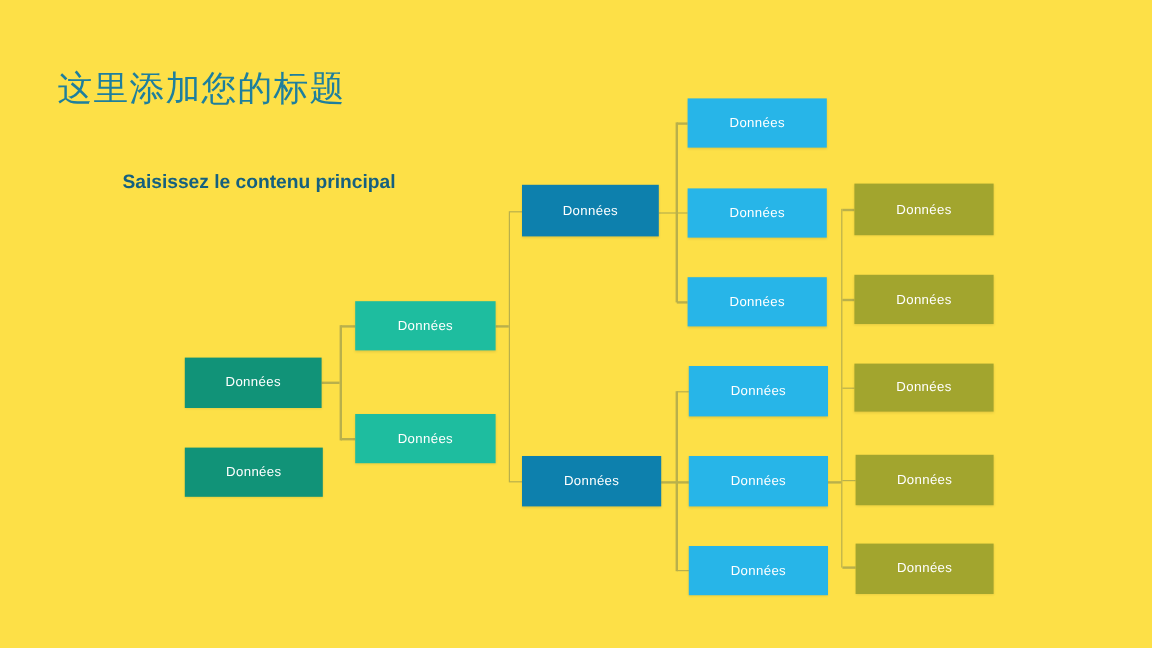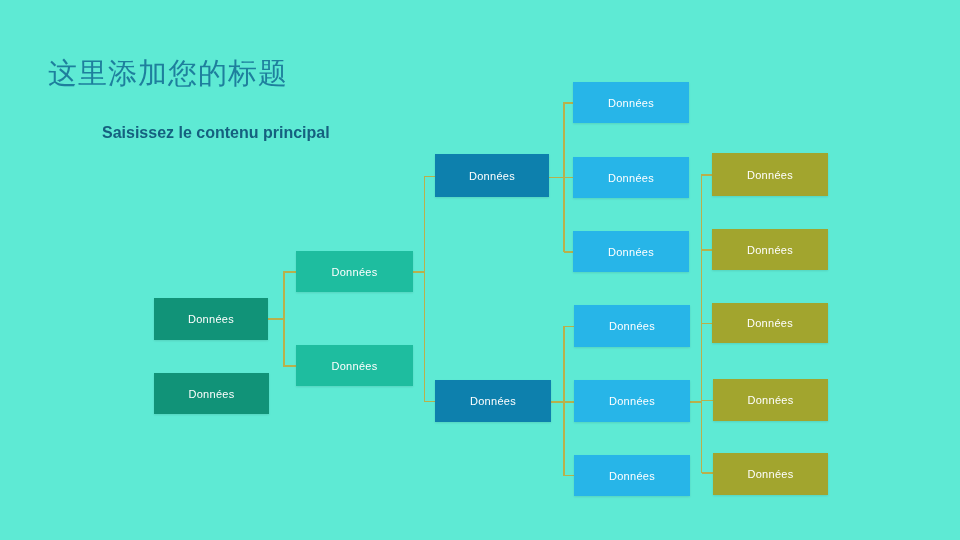--- a/index.html
+++ b/index.html
@@ -1,34 +1,34 @@
 <!DOCTYPE html>
 <html lang="fr"><head>
 <meta charset="utf-8">
 <style>
   html,body{margin:0;padding:0;background:#e8e8e8;}
   .slide{
     position:relative;
     width:960px;height:540px;
-    background:#5eead4;
+    background:#fde047;
     overflow:hidden;
     font-family:"Liberation Sans","DejaVu Sans",sans-serif;
   }
   .slide-title{
     position:absolute;
     left:48px;top:54px;
     font-size:29px;
     font-weight:400;
     letter-spacing:1px;
     color:#1e7f9d;
     white-space:nowrap;
   }
   .slide-subtitle{
     position:absolute;
-    left:102px;top:124px;
+    left:102px;top:144px;
     font-size:16px;
     font-weight:700;
     color:#15607f;
     white-space:nowrap;
   }
   .diagram{position:absolute;left:0;top:0;width:960px;height:540px;}
   .node{
     position:absolute;
     display:flex;
     align-items:center;

